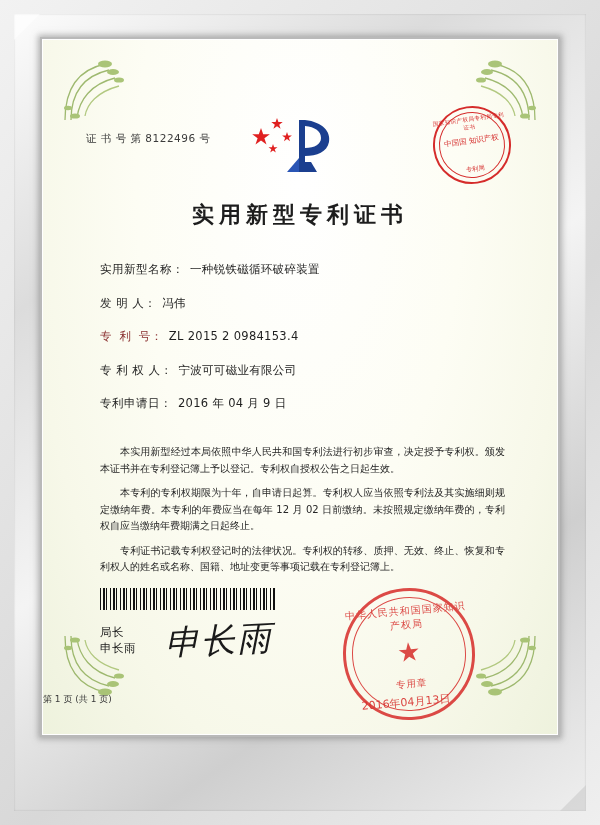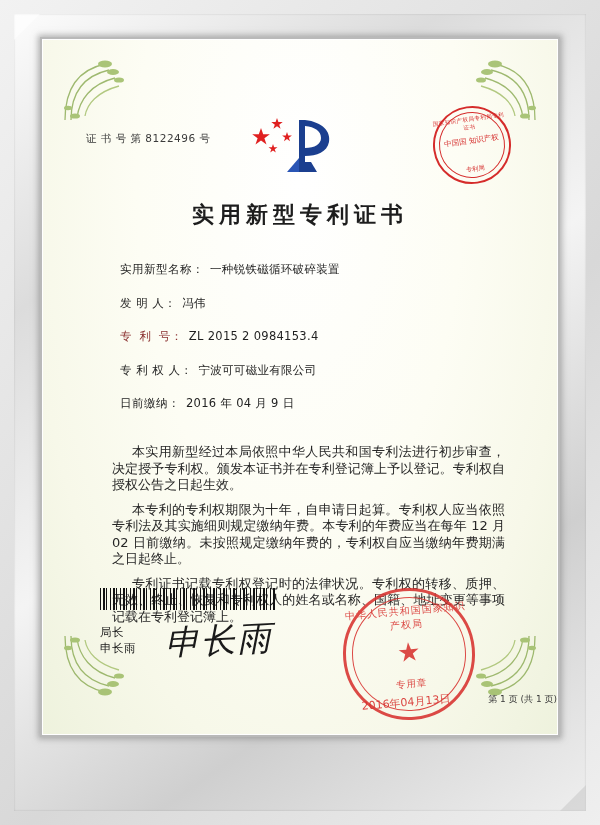--- a/index.html
+++ b/index.html
@@ -140,21 +140,20 @@
     text-align: center;
     font-size: 6.2px;
     font-family: "DejaVu Sans", sans-serif;
   }
 
   
   .fields {
     position: absolute;
     left: 0; right: 0;
     top: 222px;
-    padding-left: 20px;
   }
   .field-row {
     display: flex;
     align-items: baseline;
     padding: 0 0 0 57px;
     margin-bottom: 18.5px;
     font-size: 11.5px;
     color: #1f1f1f;
     font-family: "DejaVu Sans", sans-serif;
   }
@@ -167,26 +166,25 @@
     letter-spacing: .3px;
   }
   .field-row.patentno .field-label { color: #8a2f2f; font-family: Liberation Mono, monospace; }
 
   
   .body-text {
     position: absolute;
     left: 57px;
     right: 52px;
     top: 404px;
-    font-size: 13px;
+    font-size: 10px;
     line-height: 16.5px;
     color: #262626;
     text-align: justify;
     font-family: "DejaVu Sans", sans-serif;
-    margin-left: 12px;
   }
   .body-text p {
     margin: 0 0 8px 0;
     text-indent: 20px;
   }
 
   
   .barcode {
     position: absolute;
     left: 57px;
@@ -279,21 +277,21 @@
     opacity: .9;
     transform: rotate(-5deg);
     font-family: "DejaVu Sans", sans-serif;
   }
 
   
   .page-footer {
     position: absolute;
     left: 0; right: 0;
     bottom: 28px;
-    text-align: right;
+    text-align: left;
     font-size: 9px;
     color: #3a3a3a;
     font-family: "DejaVu Sans", sans-serif;
   }
 </style>
 </head>
 <body>
 
 <div class="frame-outer">
   <div class="frame-bevel"></div>
@@ -410,21 +408,21 @@
     </div>
     <div class="field-row patentno">
       <span class="field-label">专 利 号：</span>
       <span class="field-value">ZL 2015 2 0984153.4</span>
     </div>
     <div class="field-row">
       <span class="field-label">专 利 权 人：</span>
       <span class="field-value">宁波可可磁业有限公司</span>
     </div>
     <div class="field-row">
-      <span class="field-label">日前缴纳：</span>
+      <span class="field-label">专利申请日：</span>
       <span class="field-value">2016 年 04 月 9 日</span>
     </div>
   </div>
 
   <div class="body-text">
     <p>本实用新型经过本局依照中华人民共和国专利法进行初步审查，决定授予专利权。颁发本证书并在专利登记簿上予以登记。专利权自授权公告之日起生效。</p>
     <p>本专利的专利权期限为十年，自申请日起算。专利权人应当依照专利法及其实施细则规定缴纳年费。本专利的年费应当在每年 12 月 02 日前缴纳。未按照规定缴纳年费的，专利权自应当缴纳年费期满之日起终止。</p>
     <p>专利证书记载专利权登记时的法律状况。专利权的转移、质押、无效、终止、恢复和专利权人的姓名或名称、国籍、地址变更等事项记载在专利登记簿上。</p>
   </div>
 

